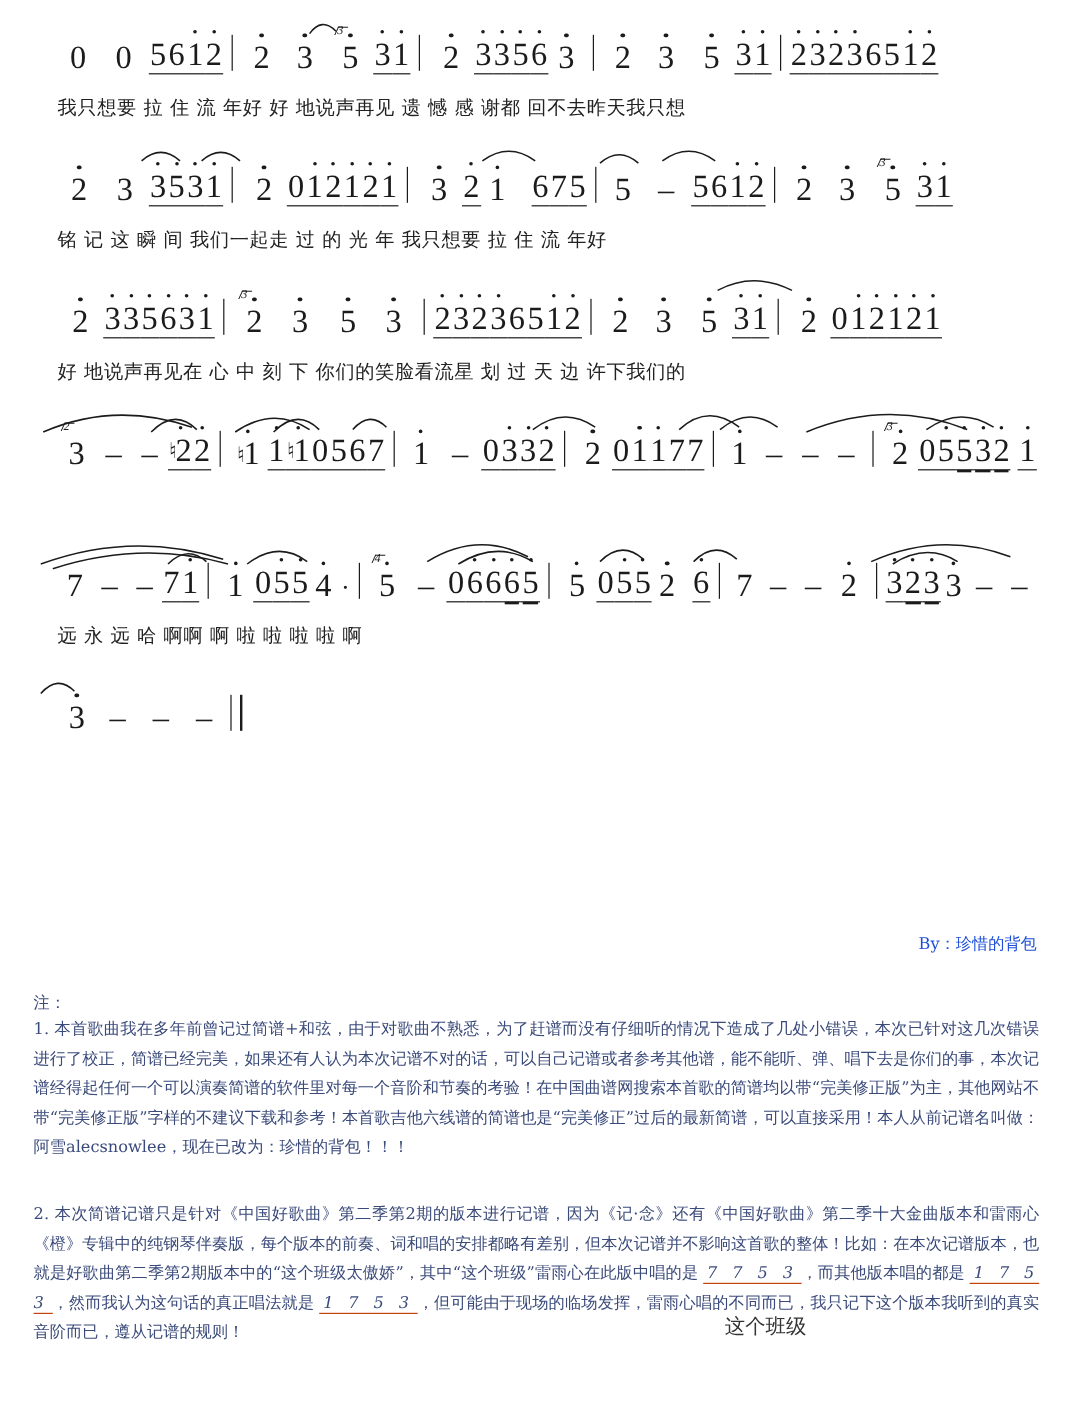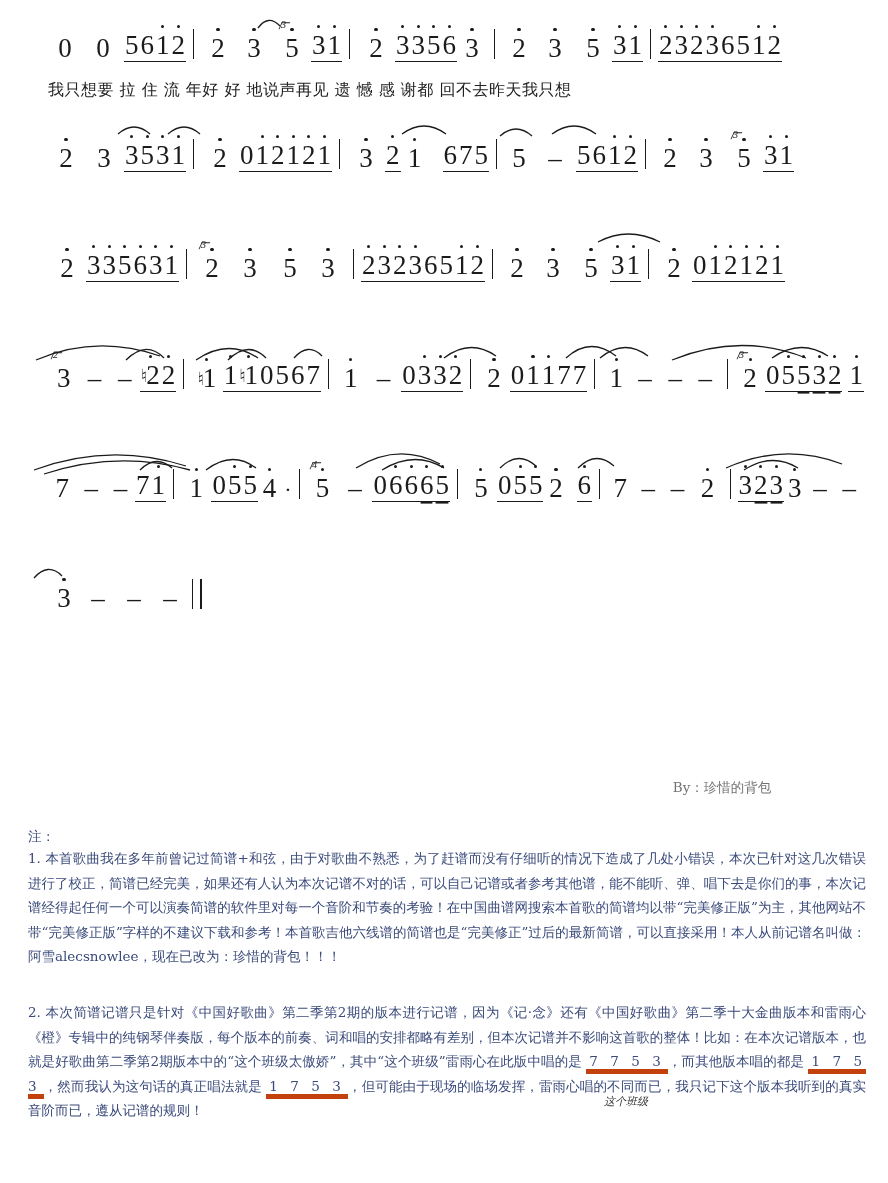--- a/index.html
+++ b/index.html
@@ -70,39 +70,39 @@
 
   
   .prose{
     position:absolute;left:28px;width:838px;
     font-family:"DejaVu Serif", serif;
     color:#3a4a7a;
     font-size:13.5px;line-height:24.5px;
     text-align:justify;
   }
   .p-intro{top:648px;}
-  .sig{position:absolute;right:36px;width:260px;text-align:center;
-       font-family:"DejaVu Serif", serif;color:#737373;
+  .sig{position:absolute;right:24px;width:260px;text-align:right;
+       font-family:"DejaVu Serif", serif;color:#1d4ed8;
        font-size:13.5px;line-height:22px;}
   .sig-1{top:776px;}
   .sig-2{top:798px;}
   .p-notes-head{top:824px;}
   .p-note-1{top:846px;}
   .p-note-2{top:1000px;}
 
-  .inline-underline{border-bottom:5px solid #c2410c;padding:0 3px;letter-spacing:4px;}
+  .inline-underline{border-bottom:1px solid #c2410c;padding:0 3px;letter-spacing:4px;font-style:italic;}
 
   .watermark{
     position:absolute;left:744px;top:1074px;width:120px;height:58px;
     color:#cfcfcf;font-size:22px;font-family:"DejaVu Serif",serif;
     opacity:.55;letter-spacing:-1px;
     display:flex;align-items:center;justify-content:center;
     border-radius:26px;
   }
-  .wm-note{position:absolute;left:604px;top:1094px;font-size:11px;color:#333;font-style:italic;}
+  .wm-note{position:absolute;left:604px;top:1094px;font-size:17px;color:#333;}
 </style>
 </head>
 <body>
 
 <div class="sheet">
 
   <div class="music">
 
     <div class="staff-row">
       <svg class="slurs">
@@ -185,20 +185,21 @@
         <span class="n b1"><span class="g">6</span></span>
         <span class="n b1 up"><span class="g">1</span></span>
         <span class="n b1 up"><span class="g">2</span></span>
         <span class="bar"></span>
         <span class="n up" style="width:34px"><span class="g">2</span></span>
         <span class="n up" style="width:38px"><span class="g">3</span></span>
         <span class="n up" style="width:38px"><span class="g"><i class="grace">3</i>5</span></span>
         <span class="n b1 up"><span class="g">3</span></span>
         <span class="n b1 up"><span class="g">1</span></span>
       </div>
+      <div class="lyrics">铭 记 这 瞬   间   我们一起走 过   的 光 年       我只想要  拉 住 流 年好</div>
     </div>
 
     <div class="staff-row">
       <svg class="slurs">
         <path d="M598,22 Q628,6 660,22" stroke="#1b1b1b" stroke-width="1.3" fill="none"></path>
       </svg>
       <div class="notes">
         <span class="n up" style="width:38px"><span class="g">2</span></span>
         <span class="n b1 up"><span class="g">3</span></span>
         <span class="n b1 up"><span class="g">3</span></span>
@@ -228,20 +229,21 @@
         <span class="n b1 up"><span class="g">1</span></span>
         <span class="bar"></span>
         <span class="n up" style="width:36px"><span class="g">2</span></span>
         <span class="n b1"><span class="g">0</span></span>
         <span class="n b1 up"><span class="g">1</span></span>
         <span class="n b1 up"><span class="g">2</span></span>
         <span class="n b1 up"><span class="g">1</span></span>
         <span class="n b1 up"><span class="g">2</span></span>
         <span class="n b1 up"><span class="g">1</span></span>
       </div>
+      <div class="lyrics">好 地说声再见在  心 中 刻 下  你们的笑脸看流星  划 过 天      边   许下我们的</div>
     </div>
 
     <div class="staff-row">
       <svg class="slurs">
         <path d="M36,30 Q96,4 160,26" stroke="#1b1b1b" stroke-width="1.3" fill="none"></path>
         <path d="M126,30 Q146,10 164,28" stroke="#1b1b1b" stroke-width="1.3" fill="none"></path>
         <path d="M196,30 Q228,8 258,28" stroke="#1b1b1b" stroke-width="1.3" fill="none"></path>
         <path d="M228,30 Q248,10 266,28" stroke="#1b1b1b" stroke-width="1.3" fill="none"></path>
         <path d="M294,28 Q308,12 322,26" stroke="#1b1b1b" stroke-width="1.3" fill="none"></path>
         <path d="M444,28 Q470,8 496,26" stroke="#1b1b1b" stroke-width="1.3" fill="none"></path>
@@ -341,20 +343,21 @@
         <span class="n dash" style="width:26px"><span class="g">–</span></span>
         <span class="n up" style="width:34px"><span class="g">2</span></span>
         <span class="bar"></span>
         <span class="n b1 up"><span class="g">3</span></span>
         <span class="n b2 up"><span class="g">2</span></span>
         <span class="n b2 up"><span class="g">3</span></span>
         <span class="n up" style="width:24px"><span class="g">3</span></span>
         <span class="n dash" style="width:26px"><span class="g">–</span></span>
         <span class="n dash" style="width:26px"><span class="g">–</span></span>
       </div>
+      <div class="lyrics">远      永    远   哈 啊啊 啊  啦 啦 啦     啦 啊</div>
     </div>
 
     <div class="staff-row" style="height:80px">
       <svg class="slurs">
         <path d="M34,28 Q48,12 62,26" stroke="#1b1b1b" stroke-width="1.3" fill="none"></path>
       </svg>
       <div class="notes">
         <span class="n up" style="width:32px"><span class="g">3</span></span>
         <span class="n dash" style="width:30px"><span class="g">–</span></span>
         <span class="n dash" style="width:30px"><span class="g">–</span></span>

